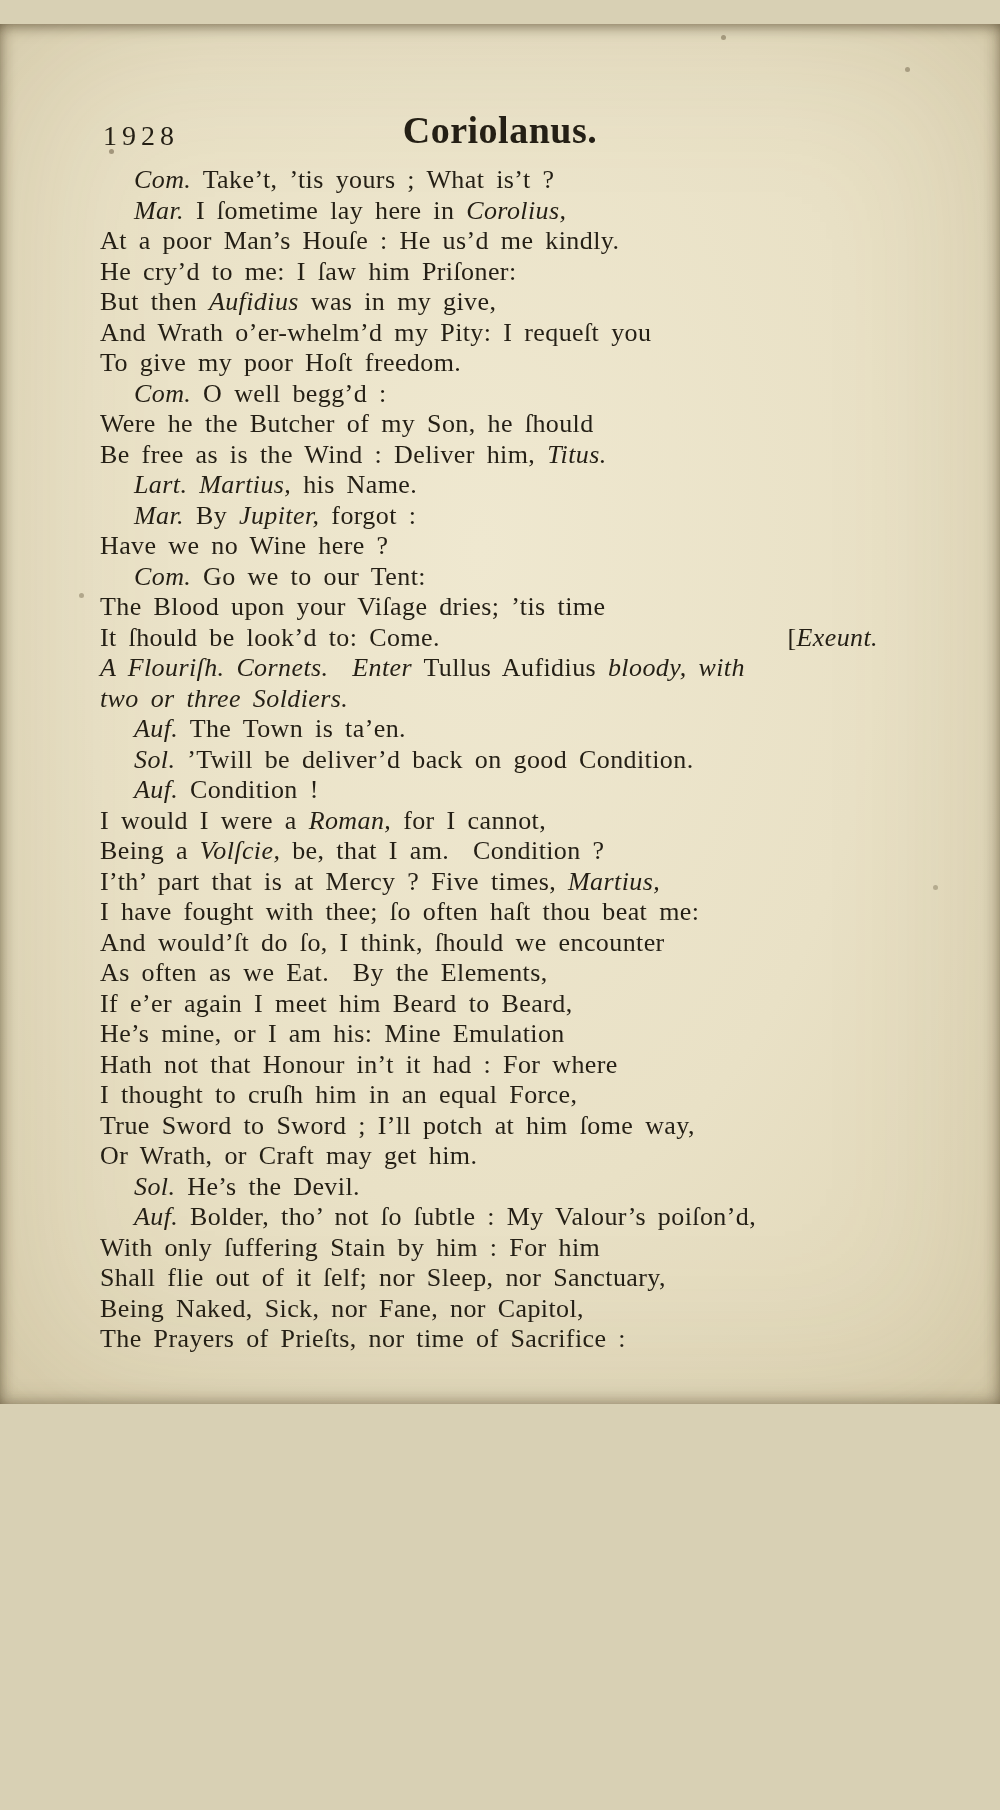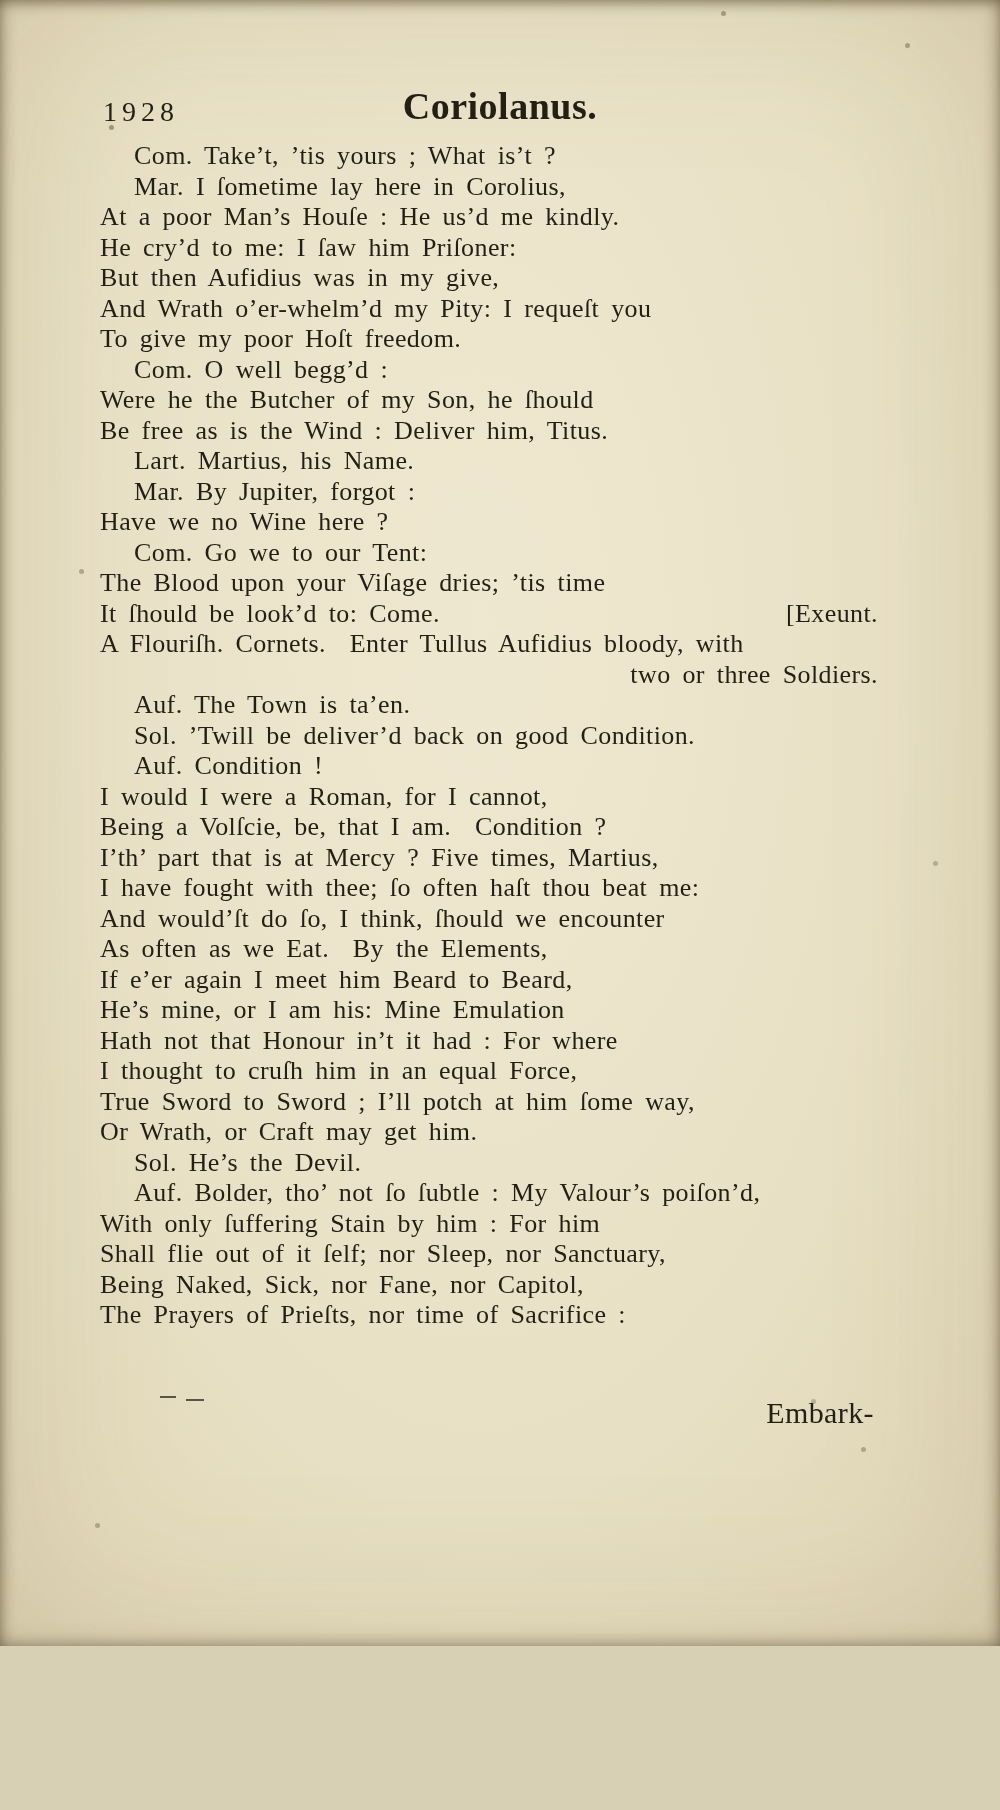--- a/index.html
+++ b/index.html
@@ -3,50 +3,51 @@
 <meta charset="utf-8">
 <style>
   html, body { margin: 0; padding: 0; }
   body {
     width: 1000px; height: 1810px;
     font-family: "Liberation Serif", "DejaVu Serif", serif;
     background: #d8d0b4;
   }
   .page {
     position: relative;
-    width: 1000px; height: 1646px;
+    width: 1000px; height: 1380px;
     overflow: hidden;
     color: var(--ink, #241f15);
     background:
       radial-gradient(ellipse at 48% 38%, var(--paper-light, #efe8d0) 0%, var(--paper, #e9e1c6) 55%, var(--paper-dark, #ded4b4) 100%);
     box-shadow:
       inset 0 7px 16px -6px rgba(70,55,30,.55),
       inset 7px 0 16px -7px rgba(70,55,30,.35),
       inset -7px 0 20px -9px rgba(70,55,30,.40),
       inset 0 -9px 22px -9px rgba(70,55,30,.35),
       inset 0 0 180px rgba(125,105,60,.16);
+    margin-top: 24px;
   }
   .header { position: absolute; top: 0; left: 0; width: 100%; }
   .pagenum {
     position: absolute; left: 103px; top: 96px;
     font-size: 28px; letter-spacing: 5px;
   }
   .title {
     position: absolute; left: 0; top: 84px; width: 100%;
     text-align: center; font-size: 38px; letter-spacing: 0.5px; font-weight: bold;
   }
   .textbody {
     position: absolute; left: 100px; top: 141px; width: 778px;
     font-size: 26px; line-height: 30.5px;
     letter-spacing: 0.4px; word-spacing: 5px;
   }
   .line { white-space: pre; height: 30.5px; }
   .line.indent { padding-left: 34px; }
-  .line.center { text-align: right; white-space: pre; }
-  .it { }
+  .line.center { text-align: left; white-space: pre; }
+  .it { font-style: italic; }
   .right { float: right; }
   .catchword {
     position: absolute; top: 1396px; right: 126px;
     font-size: 30px; letter-spacing: 0.4px;
   }
   
   .specks {
     position: absolute; top: 0; left: 0; width: 3px; height: 3px;
     border-radius: 50%; background: transparent; pointer-events: none;
     box-shadow:

